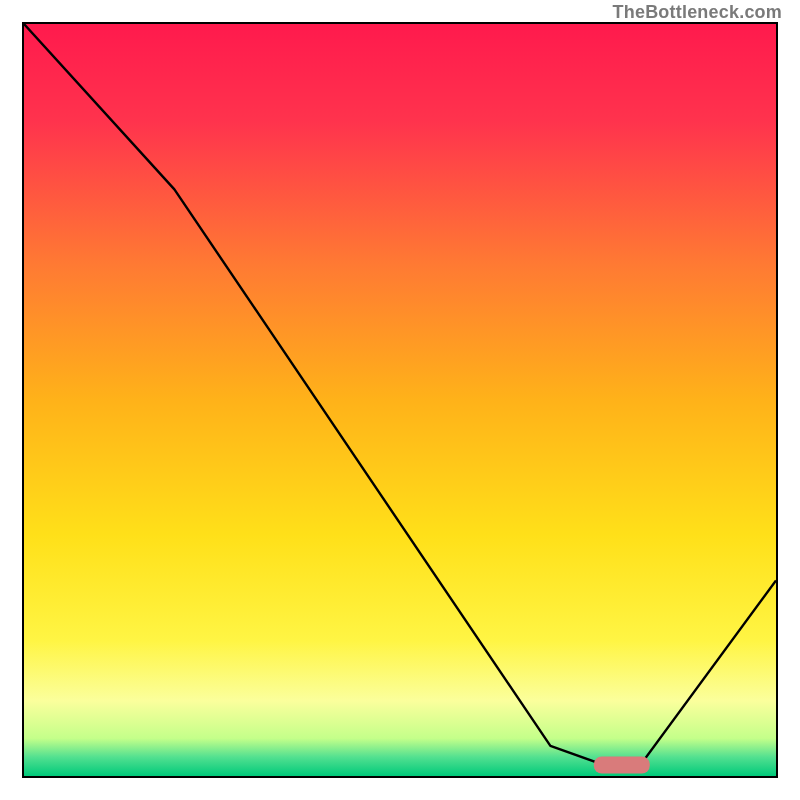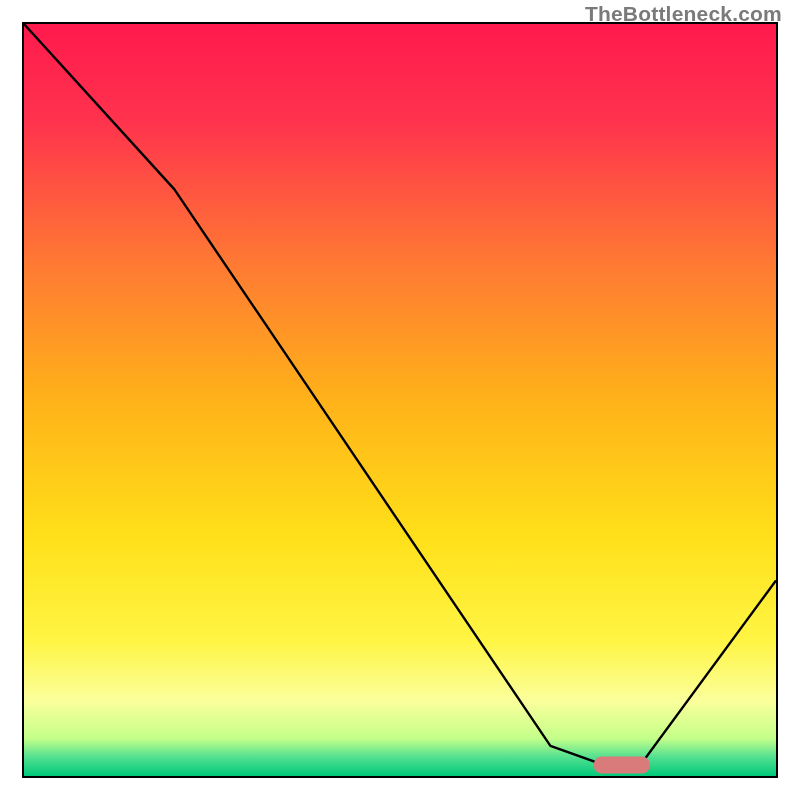--- a/index.html
+++ b/index.html
@@ -28,21 +28,21 @@
   .plot-area svg {
     position: absolute;
     inset: 0;
     width: 100%;
     height: 100%;
   }
   .watermark {
     position: absolute;
     top: 2px;
     right: 18px;
-    font-size: 21px;
+    font-size: 18px;
     font-weight: bold;
     color: #7a7a7a;
     letter-spacing: 0.2px;
   }
   .marker {
     position: absolute;
     width: 58px;
     height: 17px;
     border-radius: 8px;
     transform: translate(-50%, -50%);

